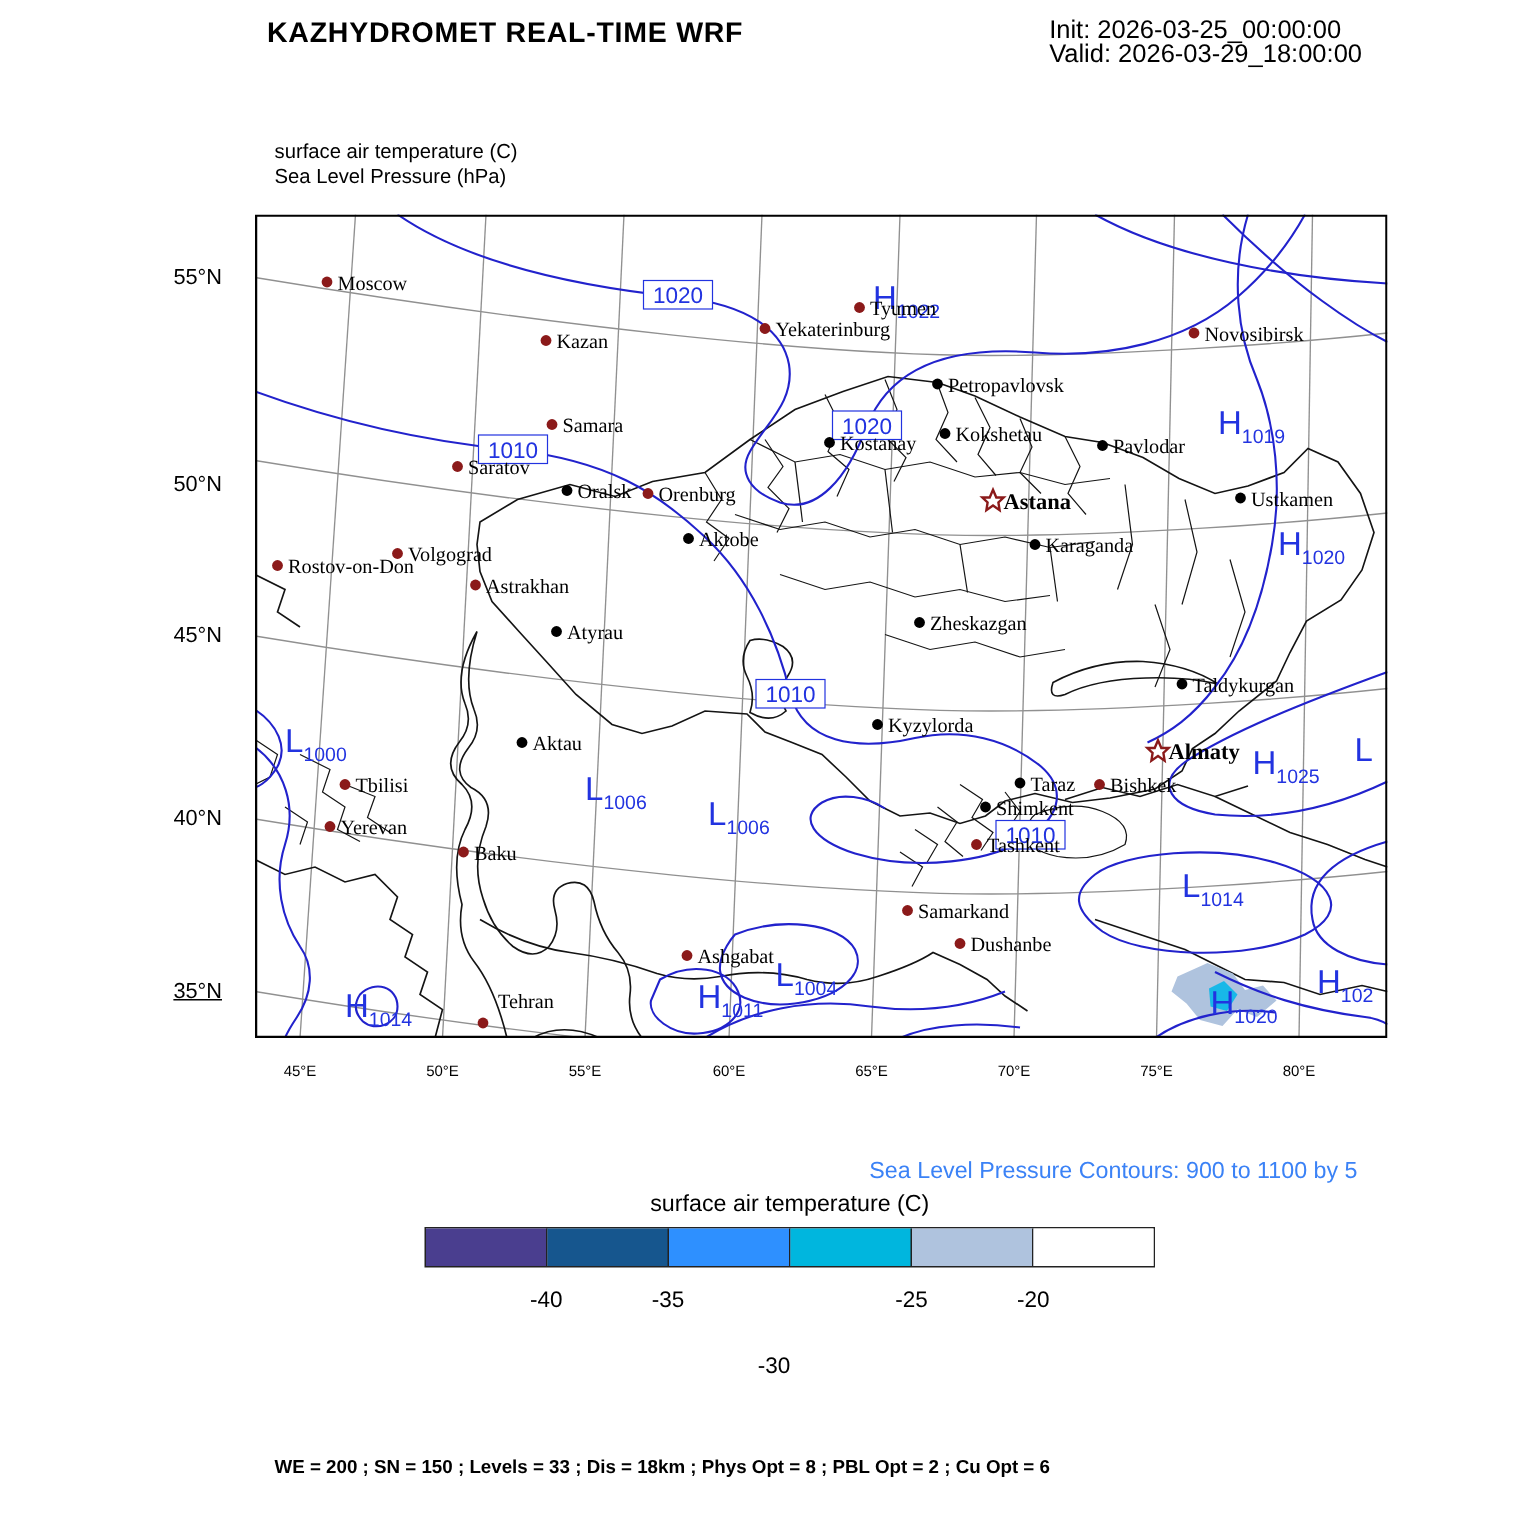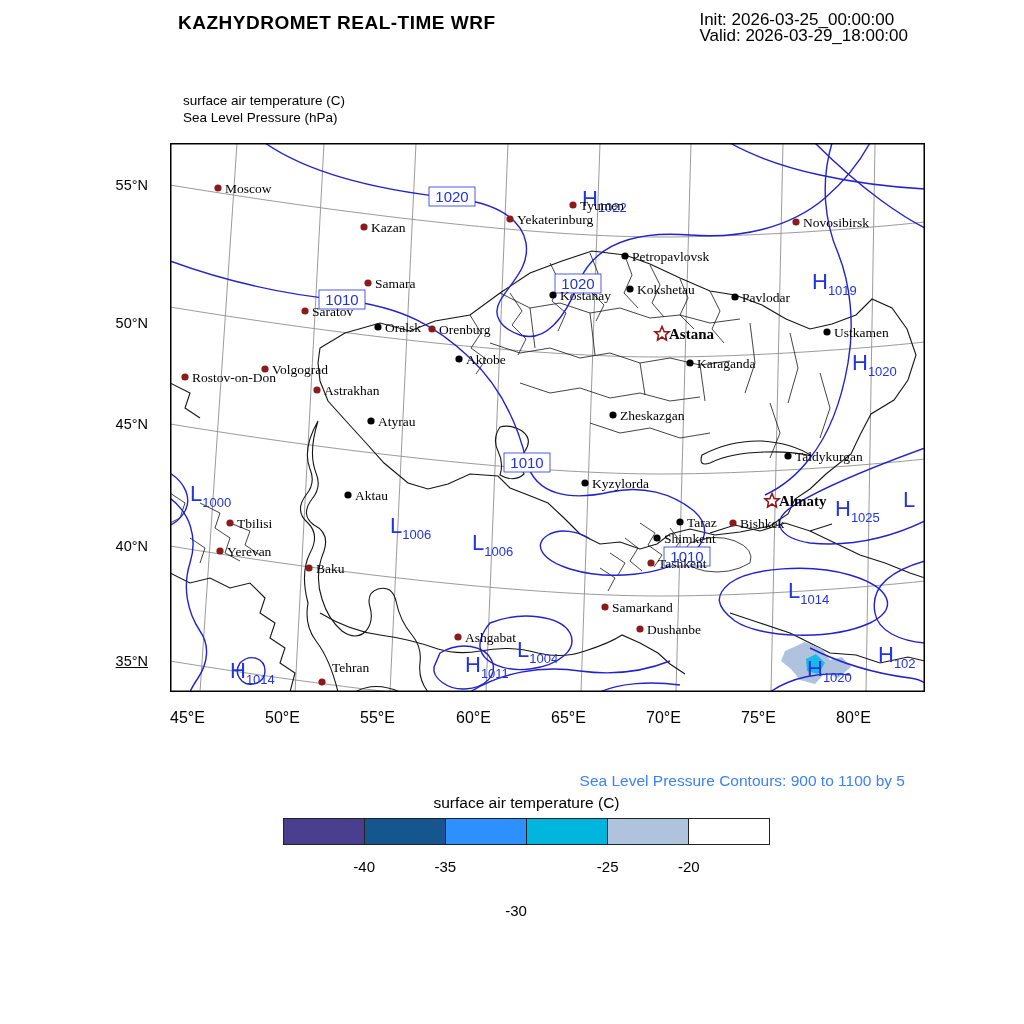--- a/index.html
+++ b/index.html
@@ -4,21 +4,21 @@
 <style>
   html,body{margin:0;padding:0;background:#fff;width:1024px;height:1024px;
     font-family:"Liberation Sans",sans-serif;color:#000;position:relative;overflow:hidden;}
   .abs{position:absolute;}
   #title{left:178px;top:12px;font-size:19px;font-weight:bold;letter-spacing:.5px;text-align:center;}
   #initvalid{right:116px;top:12px;font-size:17px;font-weight:normal;text-align:left;line-height:16px;}
   #subtitle{left:183px;top:92px;font-size:13.5px;line-height:17px;}
   #map-wrap{left:170px;top:143px;width:755px;height:549px;}
   #map-frame{position:absolute;left:0;top:0;width:755px;height:549px;}
   .ytick-label{position:absolute;font-size:14.5px;text-align:right;width:46px;transform:translateY(-50%);}
-  .xtick-label{position:absolute;font-size:16px;text-align:left;width:60px;transform:translateX(-50%);}
+  .xtick-label{position:absolute;font-size:10px;text-align:center;width:60px;transform:translateX(-50%);}
   #slp-caption{right:119px;top:772px;font-size:15.5px;color:#3b82f6;}
   #cbar-title{left:283px;top:794px;width:487px;text-align:center;font-size:15.5px;}
   #colorbar{left:283px;top:818px;width:487px;height:27px;display:flex;border:1px solid #222;box-sizing:border-box;}
   #colorbar .seg{flex:1;border-right:1px solid #222;}
   #colorbar .seg:last-child{border-right:none;}
   #cbar-ticks{left:283px;top:858px;width:487px;height:20px;}
   #cbar-ticks span{position:absolute;transform:translateX(-50%);font-size:15px;}
   #footer{left:183px;top:970px;font-size:12.5px;font-weight:bold;line-height:16px;}
   svg text{font-family:"Liberation Serif",serif;}
   .city-label{font-size:13.5px;fill:#000;}
@@ -364,13 +364,14 @@
   </div>
 <div class="abs" id="cbar-ticks">
     <span style="left: 81.1667px;">-40</span>
     <span style="left: 162.333px;">-35</span>
     <span style="left: 233px; margin-top: 44px;">-30</span>
     <span style="left: 324.667px;">-25</span>
     <span style="left: 405.833px;">-20</span>
   </div>
 
 <div class="abs" id="footer">
+  <div>WE = 200 ; SN = 150 ; Levels = 33 ; Dis = 18km ; Phys Opt = 8 ; PBL Opt = 2 ; Cu Opt = 6</div>
 </div>
 
 </body></html>

